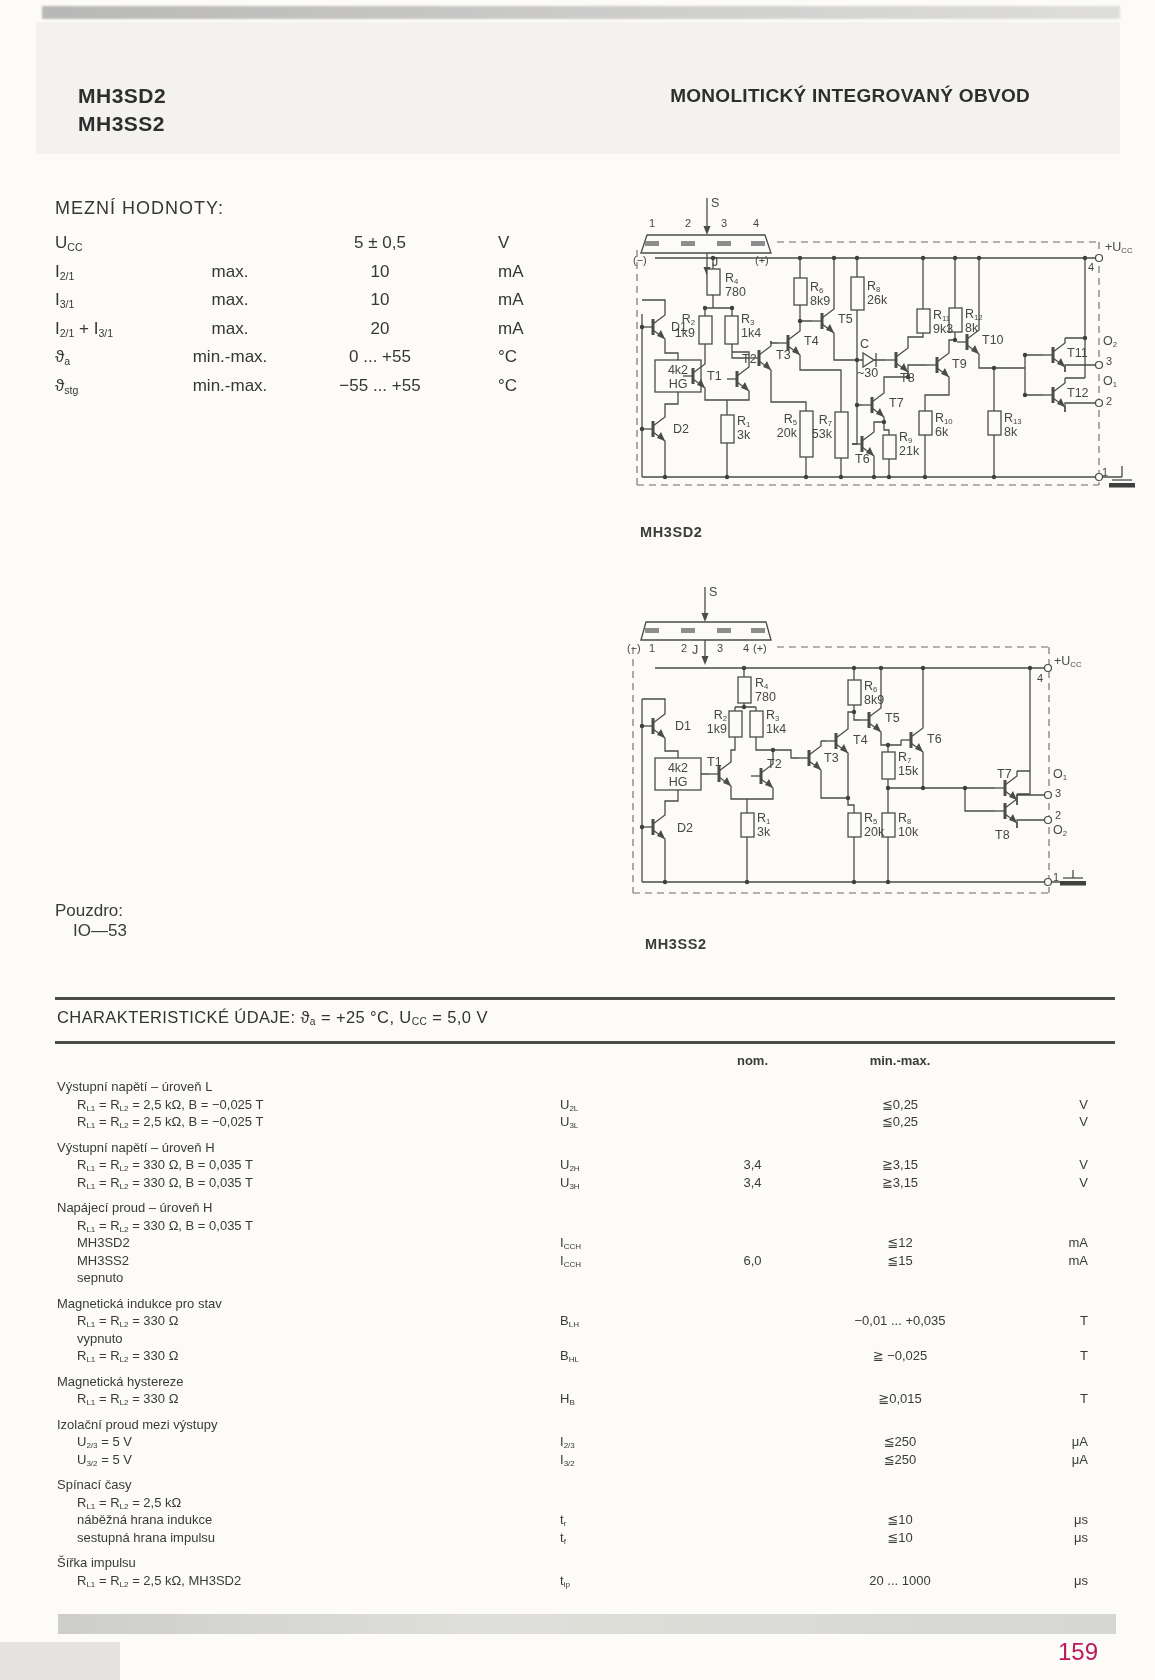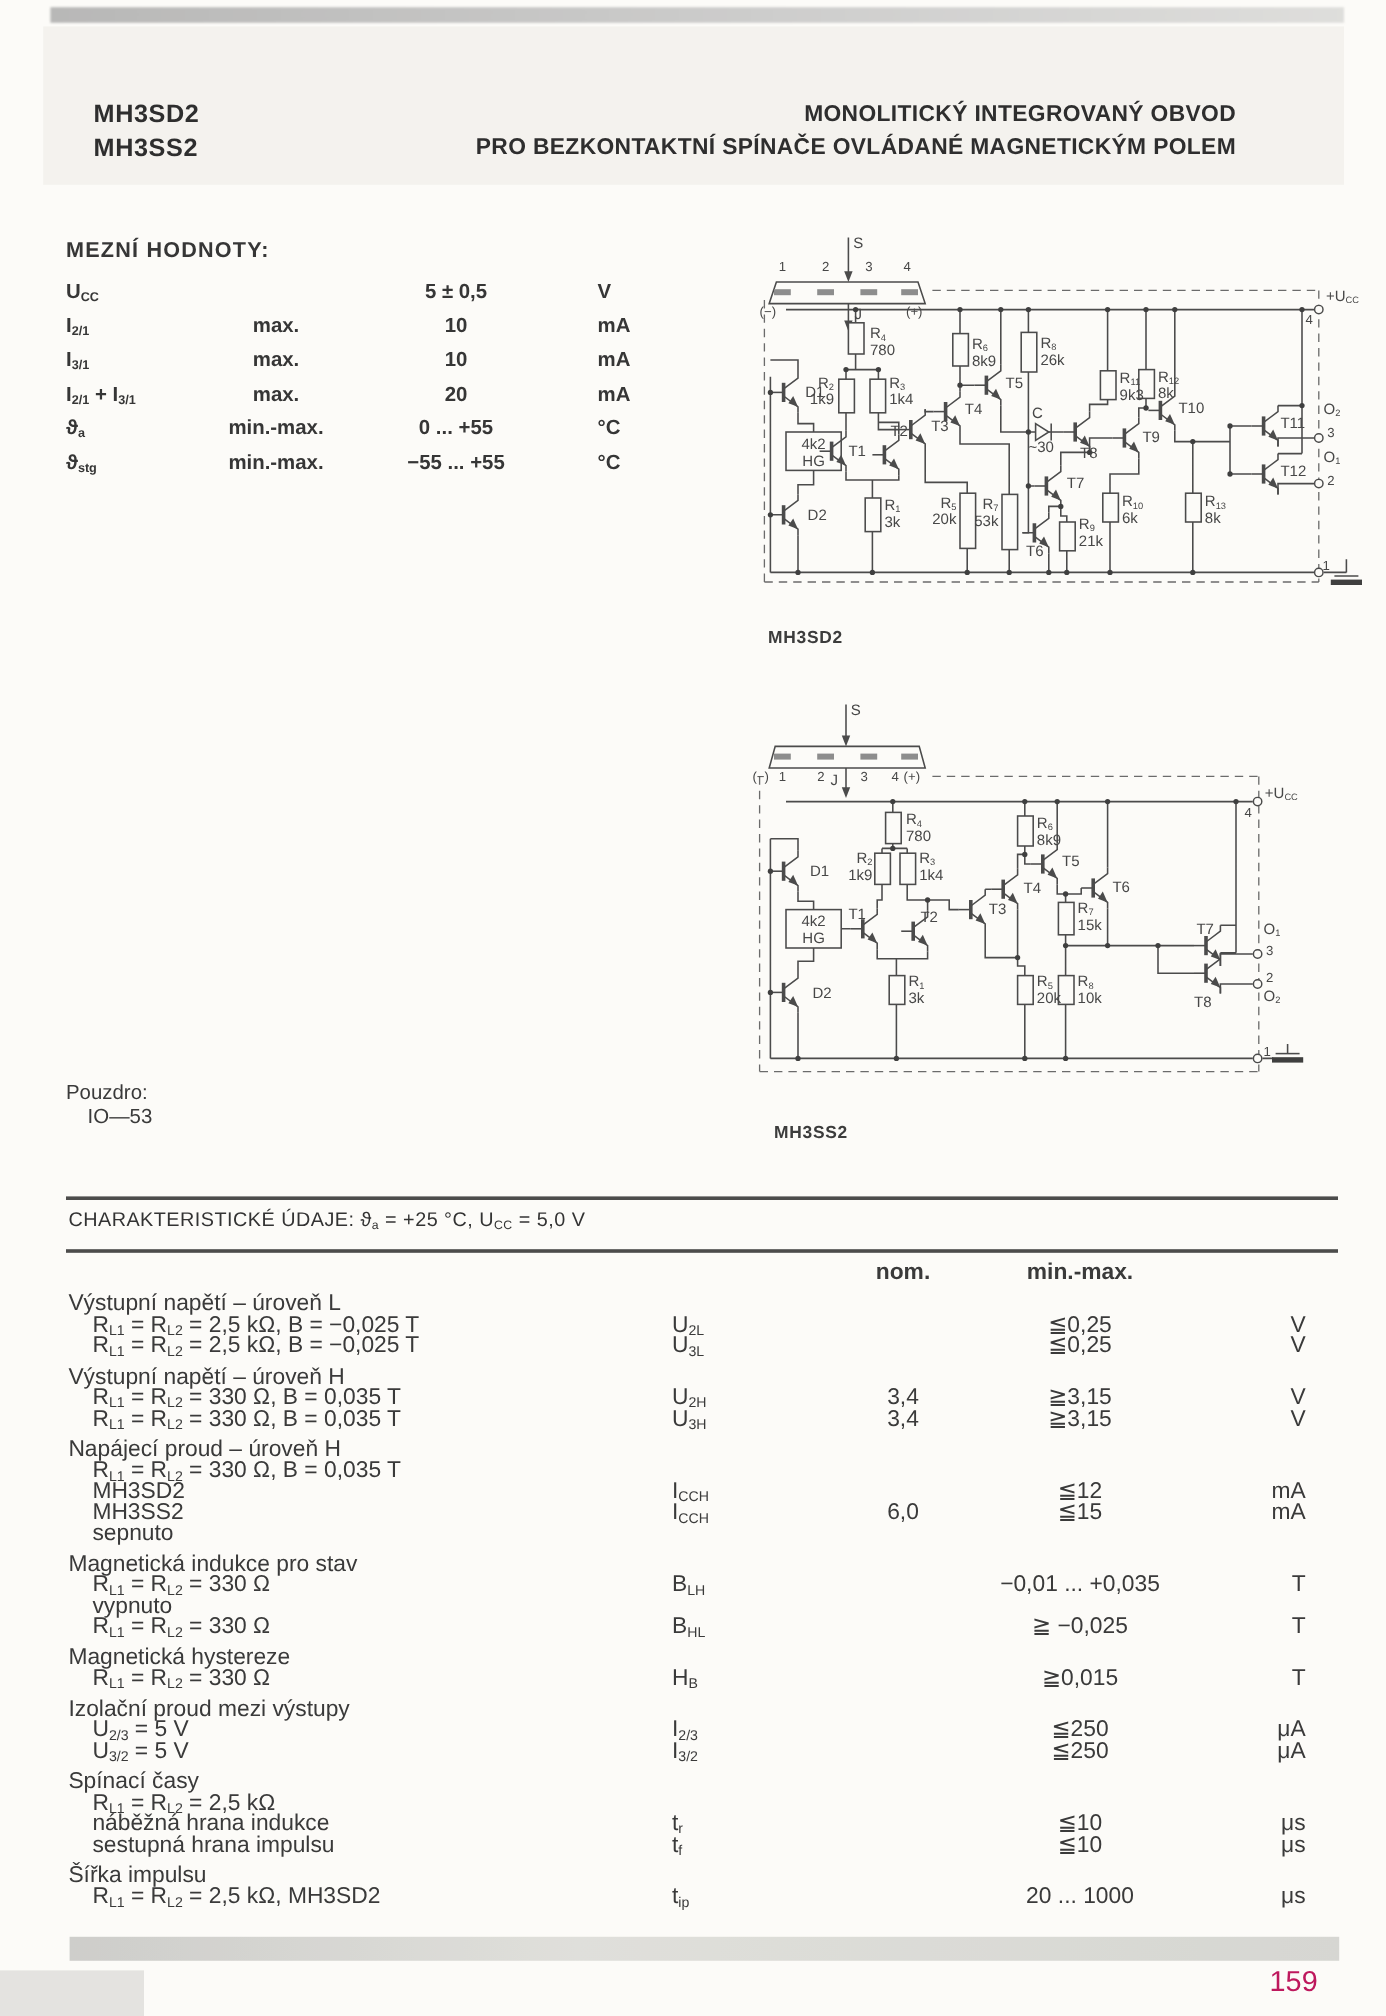--- a/index.html
+++ b/index.html
@@ -8,21 +8,21 @@
   .page *{box-sizing:border-box;}
   sub{font-size:.62em;vertical-align:-.24em;line-height:0;}
   
   .artifact{position:absolute;pointer-events:none;z-index:0;}
   .content{position:absolute;inset:0;z-index:1;}
   
   .partnos{position:absolute;left:78px;top:82px;font-weight:bold;font-size:21px;line-height:28px;color:#2e2e2e;letter-spacing:.5px;}
   .doctitle{position:absolute;left:330px;top:82px;width:700px;text-align:right;font-weight:bold;
             font-size:19px;line-height:27px;color:#2e2e2e;letter-spacing:.3px;}
   
-  .limits{position:absolute;left:55px;top:198px;width:540px;font-size:17px;color:#363636;font-weight:bold;}
+  .limits{position:absolute;left:55px;top:198px;width:540px;font-size:17px;color:#363636;}
   .limits-h{font-size:18px;letter-spacing:1px;margin-bottom:14px;}
   .lrow{display:flex;height:28.5px;align-items:baseline;}
   .l-sym{width:115px;}
   .l-qual{width:120px;text-align:center;}
   .l-val{width:180px;text-align:center;}
   .l-unit{margin-left:28px;}
   
   .schem{position:absolute;}
   .schem svg{position:absolute;left:0;top:0;}
   .lbl{position:absolute;font-size:12.5px;line-height:1.12;color:#474747;white-space:nowrap;z-index:2;}
@@ -38,21 +38,21 @@
   .slot{fill:#8d8d8d;}
   .fillp{fill:#4b4b4b;}
   .gbar{fill:#3f3f3f;}
   .tb{stroke-width:3px;}
   
   .pouzdro{position:absolute;left:55px;top:901px;font-size:17px;display:flex;flex-direction:column;}
   .pouzdro .val{margin-left:18px;}
   
   .rule{position:absolute;left:55px;width:1060px;height:3px;background:#2d2d2d;opacity:.85;}
   .char-h{position:absolute;left:57px;top:1008px;font-size:16.5px;letter-spacing:.4px;color:#333;}
-  .chart{position:absolute;left:55px;top:1052px;width:1060px;font-size:19px;color:#3a3a3a;}
+  .chart{position:absolute;left:55px;top:1052px;width:1060px;font-size:13px;color:#3a3a3a;}
   .c-head{display:flex;font-weight:bold;margin-bottom:4px;line-height:18px;}
   .crow{display:flex;line-height:17.5px;min-height:17.5px;align-items:flex-end;}
   .crow.grp{margin-top:8px;}
   .c-text{width:505px;padding-left:22px;}
   .grp .c-text{padding-left:2px;}
   .c-sym{width:145px;}
   .c-nom{width:95px;text-align:center;}
   .c-mm{width:200px;text-align:center;}
   .c-unit{width:100px;text-align:right;padding-right:12px;}
   .pageno{position:absolute;left:1058px;top:1638px;font-size:24px;color:#be185d;}
@@ -68,21 +68,20 @@
   <div class="artifact" style="left:0;top:1642px;width:120px;height:38px;background:#dad9d5;opacity:.7;"></div>
 
   <div class="content">
 
     <div class="partnos">
       <div>MH3SD2</div>
       <div>MH3SS2</div>
     </div>
     <div class="doctitle">
       <div>MONOLITICKÝ INTEGROVANÝ OBVOD</div>
-      <div>PRO BEZKONTAKTNÍ SPÍNAČE OVLÁDANÉ MAGNETICKÝM POLEM</div>
     </div>
 
     <div class="limits">
       <div class="limits-h">MEZNÍ HODNOTY:</div>
       <div class="lrow">
           <span class="l-sym">U<sub>CC</sub></span>
           <span class="l-qual"></span>
           <span class="l-val">5 ± 0,5</span>
           <span class="l-unit">V</span>
         </div>

